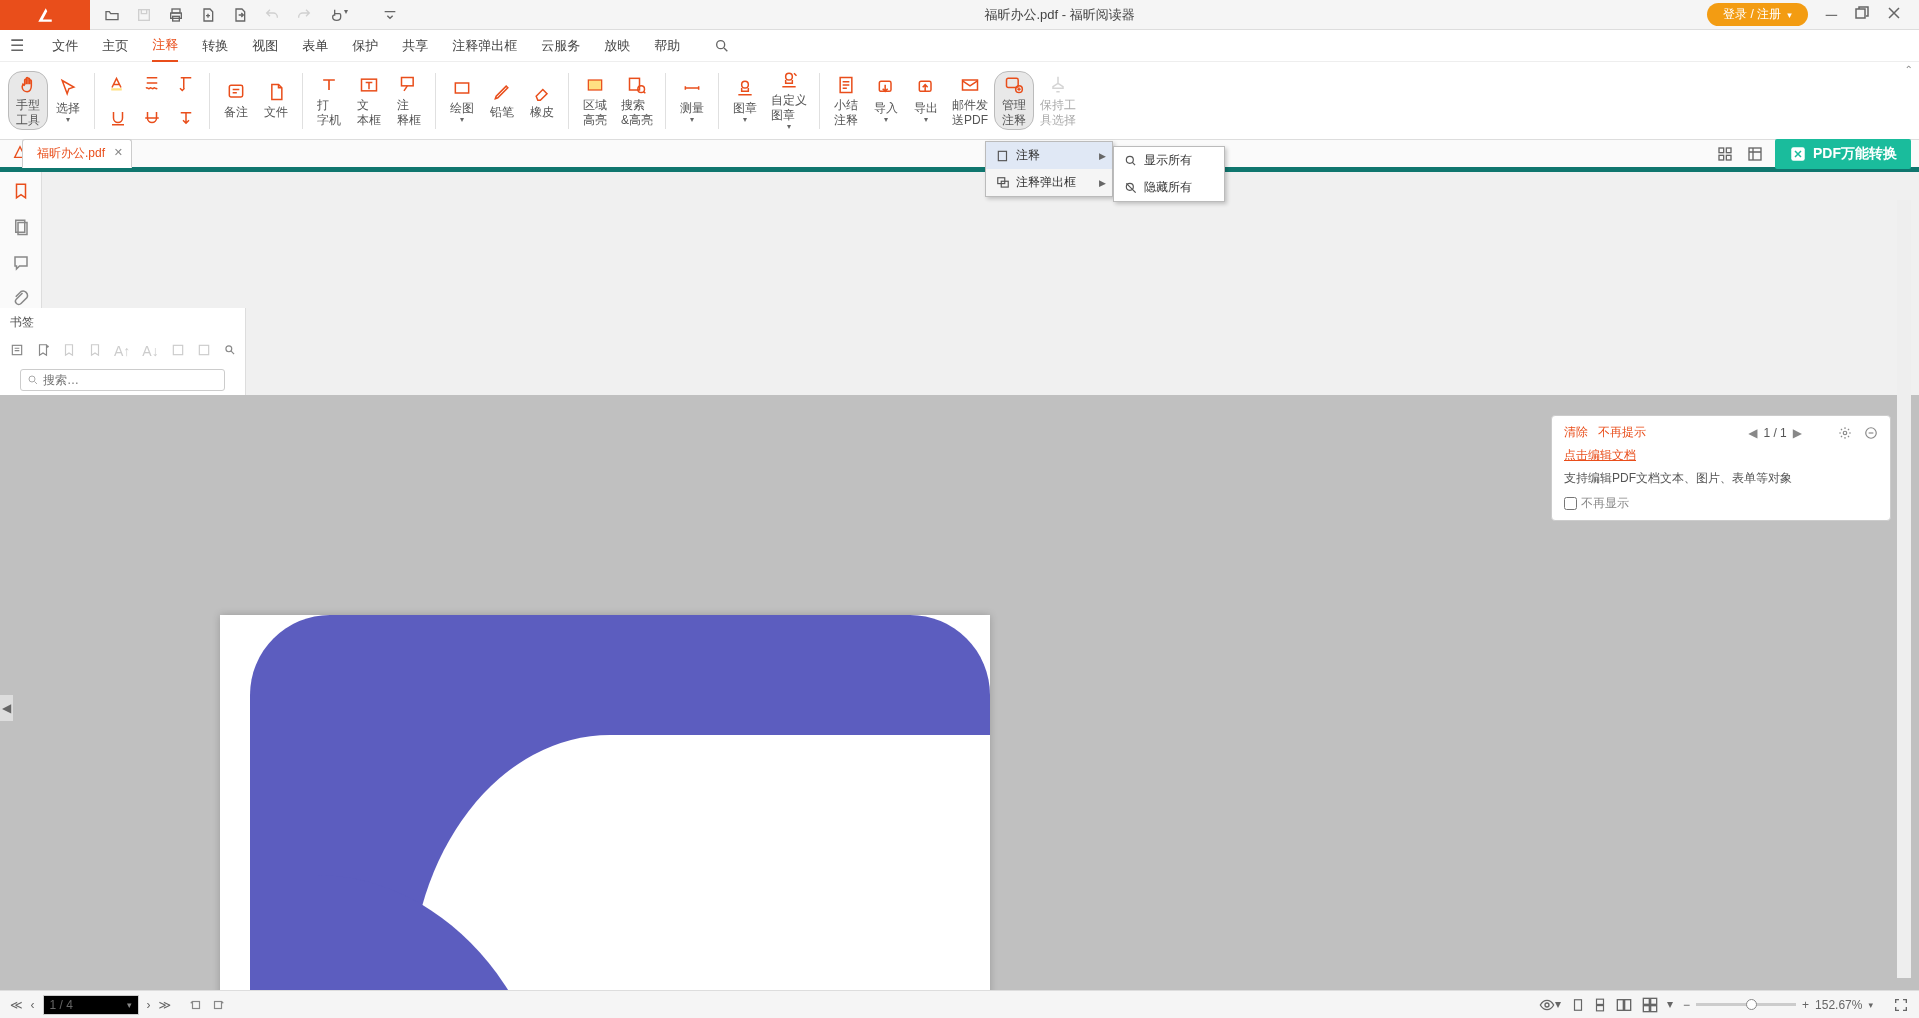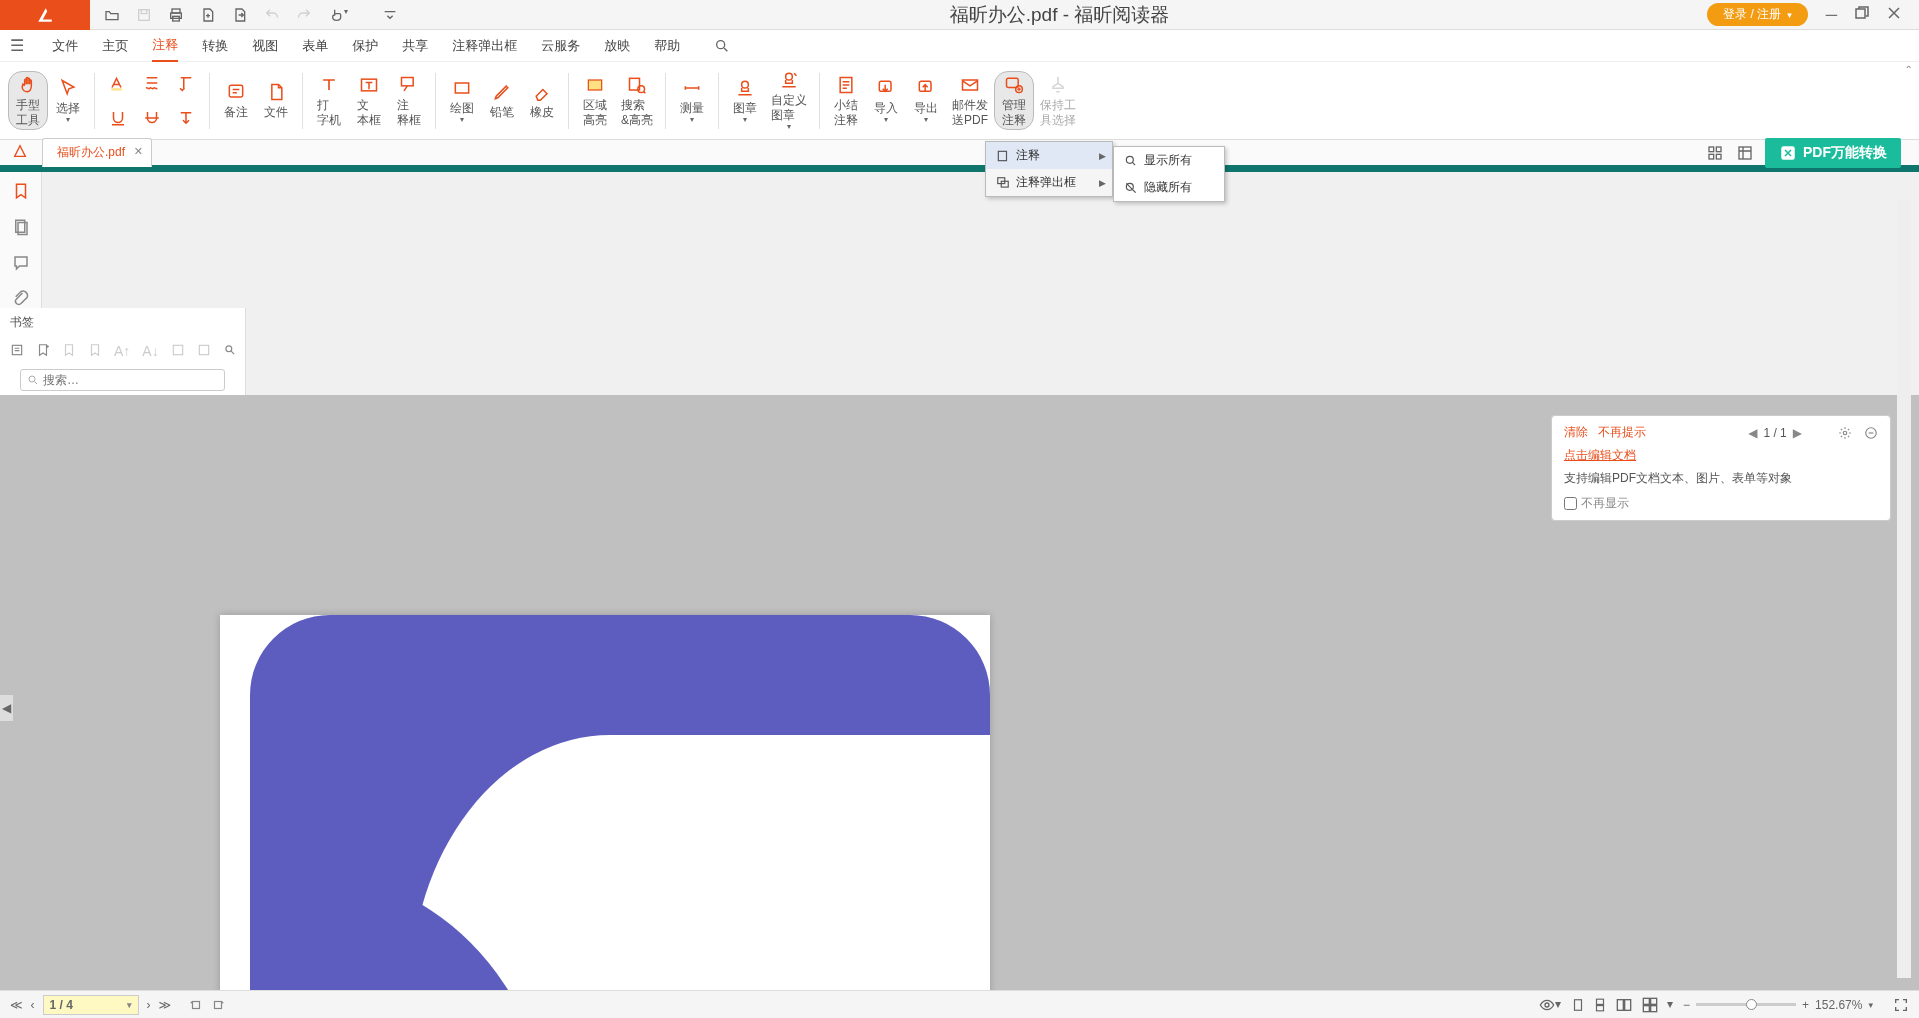--- a/index.html
+++ b/index.html
@@ -5,21 +5,21 @@
 * { margin: 0; padding: 0; box-sizing: border-box; font-family: "Microsoft YaHei", sans-serif; }
 body { width: 1919px; height: 1018px; background: #f0f0f0; overflow: hidden; position: relative; }
 
 
 .titlebar { height: 30px; background: #f5f5f5; display: flex; align-items: center; border-bottom: 1px solid #ddd; }
 .logo-sq { width: 90px; height: 30px; background: #e94e1b; display: flex; align-items: center; justify-content: center; }
 .logo-sq svg { width: 18px; height: 18px; }
 .tb-icons { display: flex; align-items: center; gap: 16px; padding: 0 14px; }
 .tb-icons span { color: #666; display: inline-flex; }
 .tb-icons .disabled { opacity: 0.4; }
-.tb-title { flex: 1; text-align: center; font-size: 19px; color: #444; }
+.tb-title { flex: 1; text-align: center; font-size: 13px; color: #444; }
 .tb-right { display: flex; align-items: center; gap: 10px; padding-right: 10px; }
 .login-btn { background: #f39c12; color: #fff; border-radius: 14px; padding: 3px 16px; font-size: 12px; display: flex; align-items: center; gap: 6px; }
 .win-ctrl { display: flex; gap: 18px; padding: 0 8px; color: #666; }
 
 
 .menurow { height: 32px; background: #fff; display: flex; align-items: center; padding: 0 10px; gap: 24px; border-bottom: 1px solid #eee; position: relative; }
 .menurow .hamb { color: #666; margin-right: 4px; }
 .menurow .mtab { font-size: 13px; color: #444; cursor: pointer; padding: 6px 0; }
 .menurow .mtab.active { color: #e94e1b; border-bottom: 2px solid #e94e1b; }
 .menurow .searchic { margin-left: 10px; color: #666; }
@@ -32,25 +32,25 @@
 .rbtn.tall { min-width: 40px; }
 .rbtn.active { background: #e8e8e8; border: 1px solid #bbb; border-radius: 14px; }
 .rbtn .ic { height: 22px; display: flex; align-items: center; justify-content: center; color: #e94e1b; margin-bottom: 2px; }
 .rbtn .ic.gray { color: #888; }
 .rbtn .arrow-d { font-size: 8px; color: #666; }
 .rcol { display: flex; flex-direction: column; justify-content: space-around; height: 100%; }
 .rcol .rsm { padding: 2px 8px; color: #e94e1b; font-size: 16px; cursor: pointer; }
 .chev-up { position: absolute; right: 6px; top: 2px; color: #888; font-size: 10px; }
 
 
-.doctabbar { height: 32px; background: #fafafa; display: flex; align-items: center; border-bottom: 7px solid #0f766e; position: relative; padding-left: 42px; }
+.doctabbar { height: 32px; background: #fafafa; display: flex; align-items: center; border-bottom: 5px solid #0f766e; position: relative; padding-left: 22px; }
 .sel-ic { position: absolute; left: 12px; color: #e94e1b; }
 .doctab { background: #fff; border: 1px solid #ccc; border-bottom-color: #fff; padding: 5px 26px 5px 14px; font-size: 12px; color: #e94e1b; position: relative; border-radius: 3px 3px 0 0; }
 .doctab .close { position: absolute; right: 8px; top: 6px; color: #888; font-size: 11px; }
-.doctabbar .rt { position: absolute; right: 18px; display: flex; align-items: center; gap: 10px; }
+.doctabbar .rt { position: absolute; right: 8px; display: flex; align-items: center; gap: 10px; }
 .convert-btn { background: #1abc9c; color: #fff; padding: 6px 14px; font-size: 14px; font-weight: bold; display: flex; align-items: center; gap: 6px; border-radius: 2px; }
 .grid-ic { color: #666; padding: 2px; }
 
 
 .main { position: absolute; top: 172px; left: 0; right: 0; bottom: 28px; display: flex; flex-direction: column; }
 .leftstrip { width: 42px; background: #fafafa; border-right: 1px solid #ddd; display: flex; flex-direction: column; align-items: center; padding-top: 10px; gap: 18px; }
 .leftstrip span { color: #888; cursor: pointer; }
 .leftstrip .active { color: #e94e1b; }
 
 .bookpanel { width: 246px; background: #fff; border-right: 1px solid #ddd; display: flex; flex-direction: column; }
@@ -80,21 +80,21 @@
 .dropdown1 { position: absolute; left: 985px; top: 141px; width: 128px; background: #f5f5f5; border: 1px solid #bbb; box-shadow: 2px 2px 4px rgba(0,0,0,0.2); z-index: 50; }
 .dropdown1 .mi { padding: 5px 10px; font-size: 12px; color: #333; display: flex; align-items: center; gap: 6px; cursor: pointer; position: relative; }
 .dropdown1 .mi.hl { background: #e0e8f5; }
 .dropdown1 .mi .arr { position: absolute; right: 6px; color: #666; font-size: 9px; }
 .dropdown2 { position: absolute; left: 1113px; top: 146px; width: 112px; background: #fff; border: 1px solid #bbb; box-shadow: 2px 2px 4px rgba(0,0,0,0.2); z-index: 51; }
 .dropdown2 .mi { padding: 5px 10px; font-size: 12px; color: #333; display: flex; align-items: center; gap: 6px; cursor: pointer; }
 
 
 .statusbar { position: absolute; bottom: 0; left: 0; right: 0; height: 28px; background: #f5f5f5; border-top: 1px solid #ddd; display: flex; align-items: center; padding: 0 10px; gap: 10px; font-size: 12px; color: #666; }
 .statusbar .nav { display: flex; align-items: center; gap: 8px; }
-.statusbar .pgbox { border: 1px solid #ccc; padding: 2px 6px; min-width: 96px; background: #fef9c3; display: flex; justify-content: space-between; align-items: center; font-weight: bold; }
+.statusbar .pgbox { border: 1px solid #ccc; padding: 2px 6px; min-width: 96px; background: #000000; display: flex; justify-content: space-between; align-items: center; }
 .statusbar .sp { flex: 1; }
 .statusbar .vmodes { display: flex; gap: 8px; }
 .statusbar .zoom { display: flex; align-items: center; gap: 6px; }
 .statusbar .slider { width: 100px; height: 3px; background: #ccc; position: relative; }
 .statusbar .slider .knob { position: absolute; left: 50%; top: -4px; width: 11px; height: 11px; border-radius: 50%; background: #fff; border: 1px solid #888; }
 .icbtn { cursor: pointer; display: inline-flex; }
 
 
 .rscroll { position: absolute; right: 8px; top: 200px; bottom: 40px; width: 14px; background: #eee; }
 </style>

